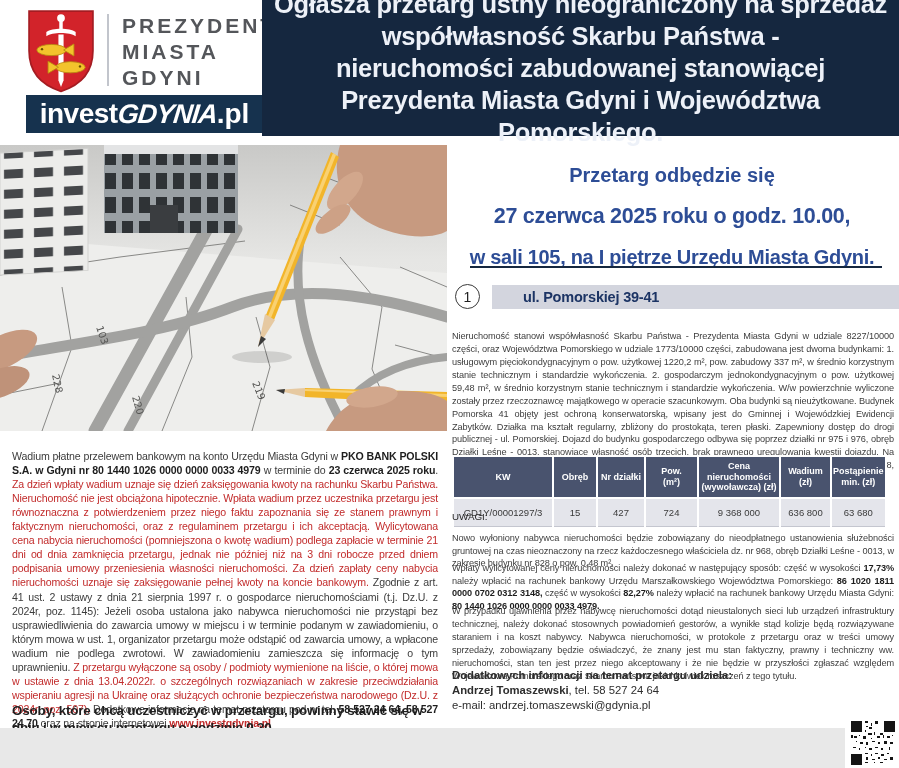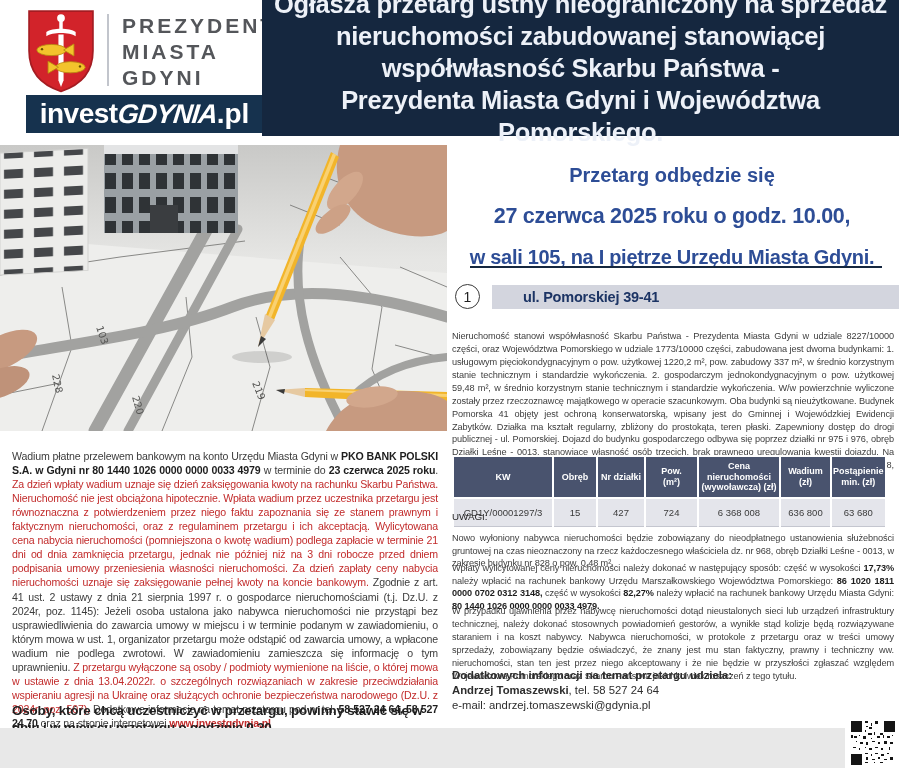--- a/index.html
+++ b/index.html
@@ -98,22 +98,22 @@
     <div>GDYNI</div>
   </div>
   <div class="invest-bar">
     <span class="inv">invest</span>
       <span class="gdy">GDYNIA</span>
       <span class="pl">.pl</span>
   </div>
 
   <div class="banner">
     <div>Ogłasza przetarg ustny nieograniczony na sprzedaż</div>
+    <div>współwłasność Skarbu Państwa -</div>
     <div>nieruchomości  zabudowanej stanowiącej</div>
-    <div>współwłasność Skarbu Państwa -</div>
     <div>Prezydenta Miasta Gdyni i Województwa Pomorskiego.</div>
   </div>
 
   <svg class="photo" viewBox="0 0 447 286" preserveAspectRatio="none">
     <defs>
       <linearGradient id="bg" x1="0" y1="0" x2="0" y2="1">
         <stop offset="0" stop-color="#c9c9c7"></stop>
           <stop offset="0.4" stop-color="#e6e6e4"></stop>
           <stop offset="1" stop-color="#f1f1ef"></stop>
       </linearGradient>
@@ -226,21 +226,21 @@
         <th>Postąpienie
 min. (zł)</th>
       </tr>
     </thead>
     <tbody>
       <tr>
         <td>GD1Y/00001297/3</td>
         <td>15</td>
         <td>427</td>
         <td>724</td>
-        <td>6 368 008</td>
+        <td>9 368 000</td>
         <td>636 800</td>
         <td>63 680</td>
       </tr>
     </tbody>
   </table>
 
   <div class="uwagi-label">UWAGI:</div>
   <p class="uwagi">Nowo wyłoniony nabywca nieruchomości będzie zobowiązany do nieodpłatnego ustanowienia służebności gruntowej na czas nieoznaczony na rzecz każdoczesnego właściciela dz. nr 968, obręb Działki Leśne - 0013, w zakresie budynku nr 828 o pow. 0,48 m².</p>
   <p class="payment"><span class="seg-normal">Wpłaty wylicytowanej ceny nieruchomości należy dokonać w następujący sposób: część w wysokości </span><span class="seg-bold">17,73%</span><span class="seg-normal"> należy wpłacić na rachunek bankowy Urzędu Marszałkowskiego Województwa Pomorskiego: </span><span class="seg-bold">86 1020 1811 0000 0702 0312 3148,</span><span class="seg-normal"> część w wysokości </span><span class="seg-bold">82,27%</span><span class="seg-normal"> należy wpłacić na rachunek bankowy Urzędu Miasta Gdyni: </span><span class="seg-bold">80 1440 1026 0000 0000 0033 4979.</span></p>
   <p class="disclaimer">W przypadku ujawnienia przez nabywcę nieruchomości dotąd nieustalonych sieci lub urządzeń infrastruktury technicznej, należy dokonać stosownych powiadomień gestorów, a wynikłe stąd kolizje będą rozwiązywane staraniem i na koszt nabywcy. Nabywca nieruchomości, w protokole z przetargu oraz w treści umowy sprzedaży, zobowiązany będzie oświadczyć, że znany jest mu stan faktyczny, prawny i techniczny ww. nieruchomości, stan ten jest przez niego akceptowany i że nie będzie w przyszłości zgłaszać względem Województwa Pomorskiego oraz Skarbu Państwa jakichkolwiek roszczeń z tego tytułu.</p>

